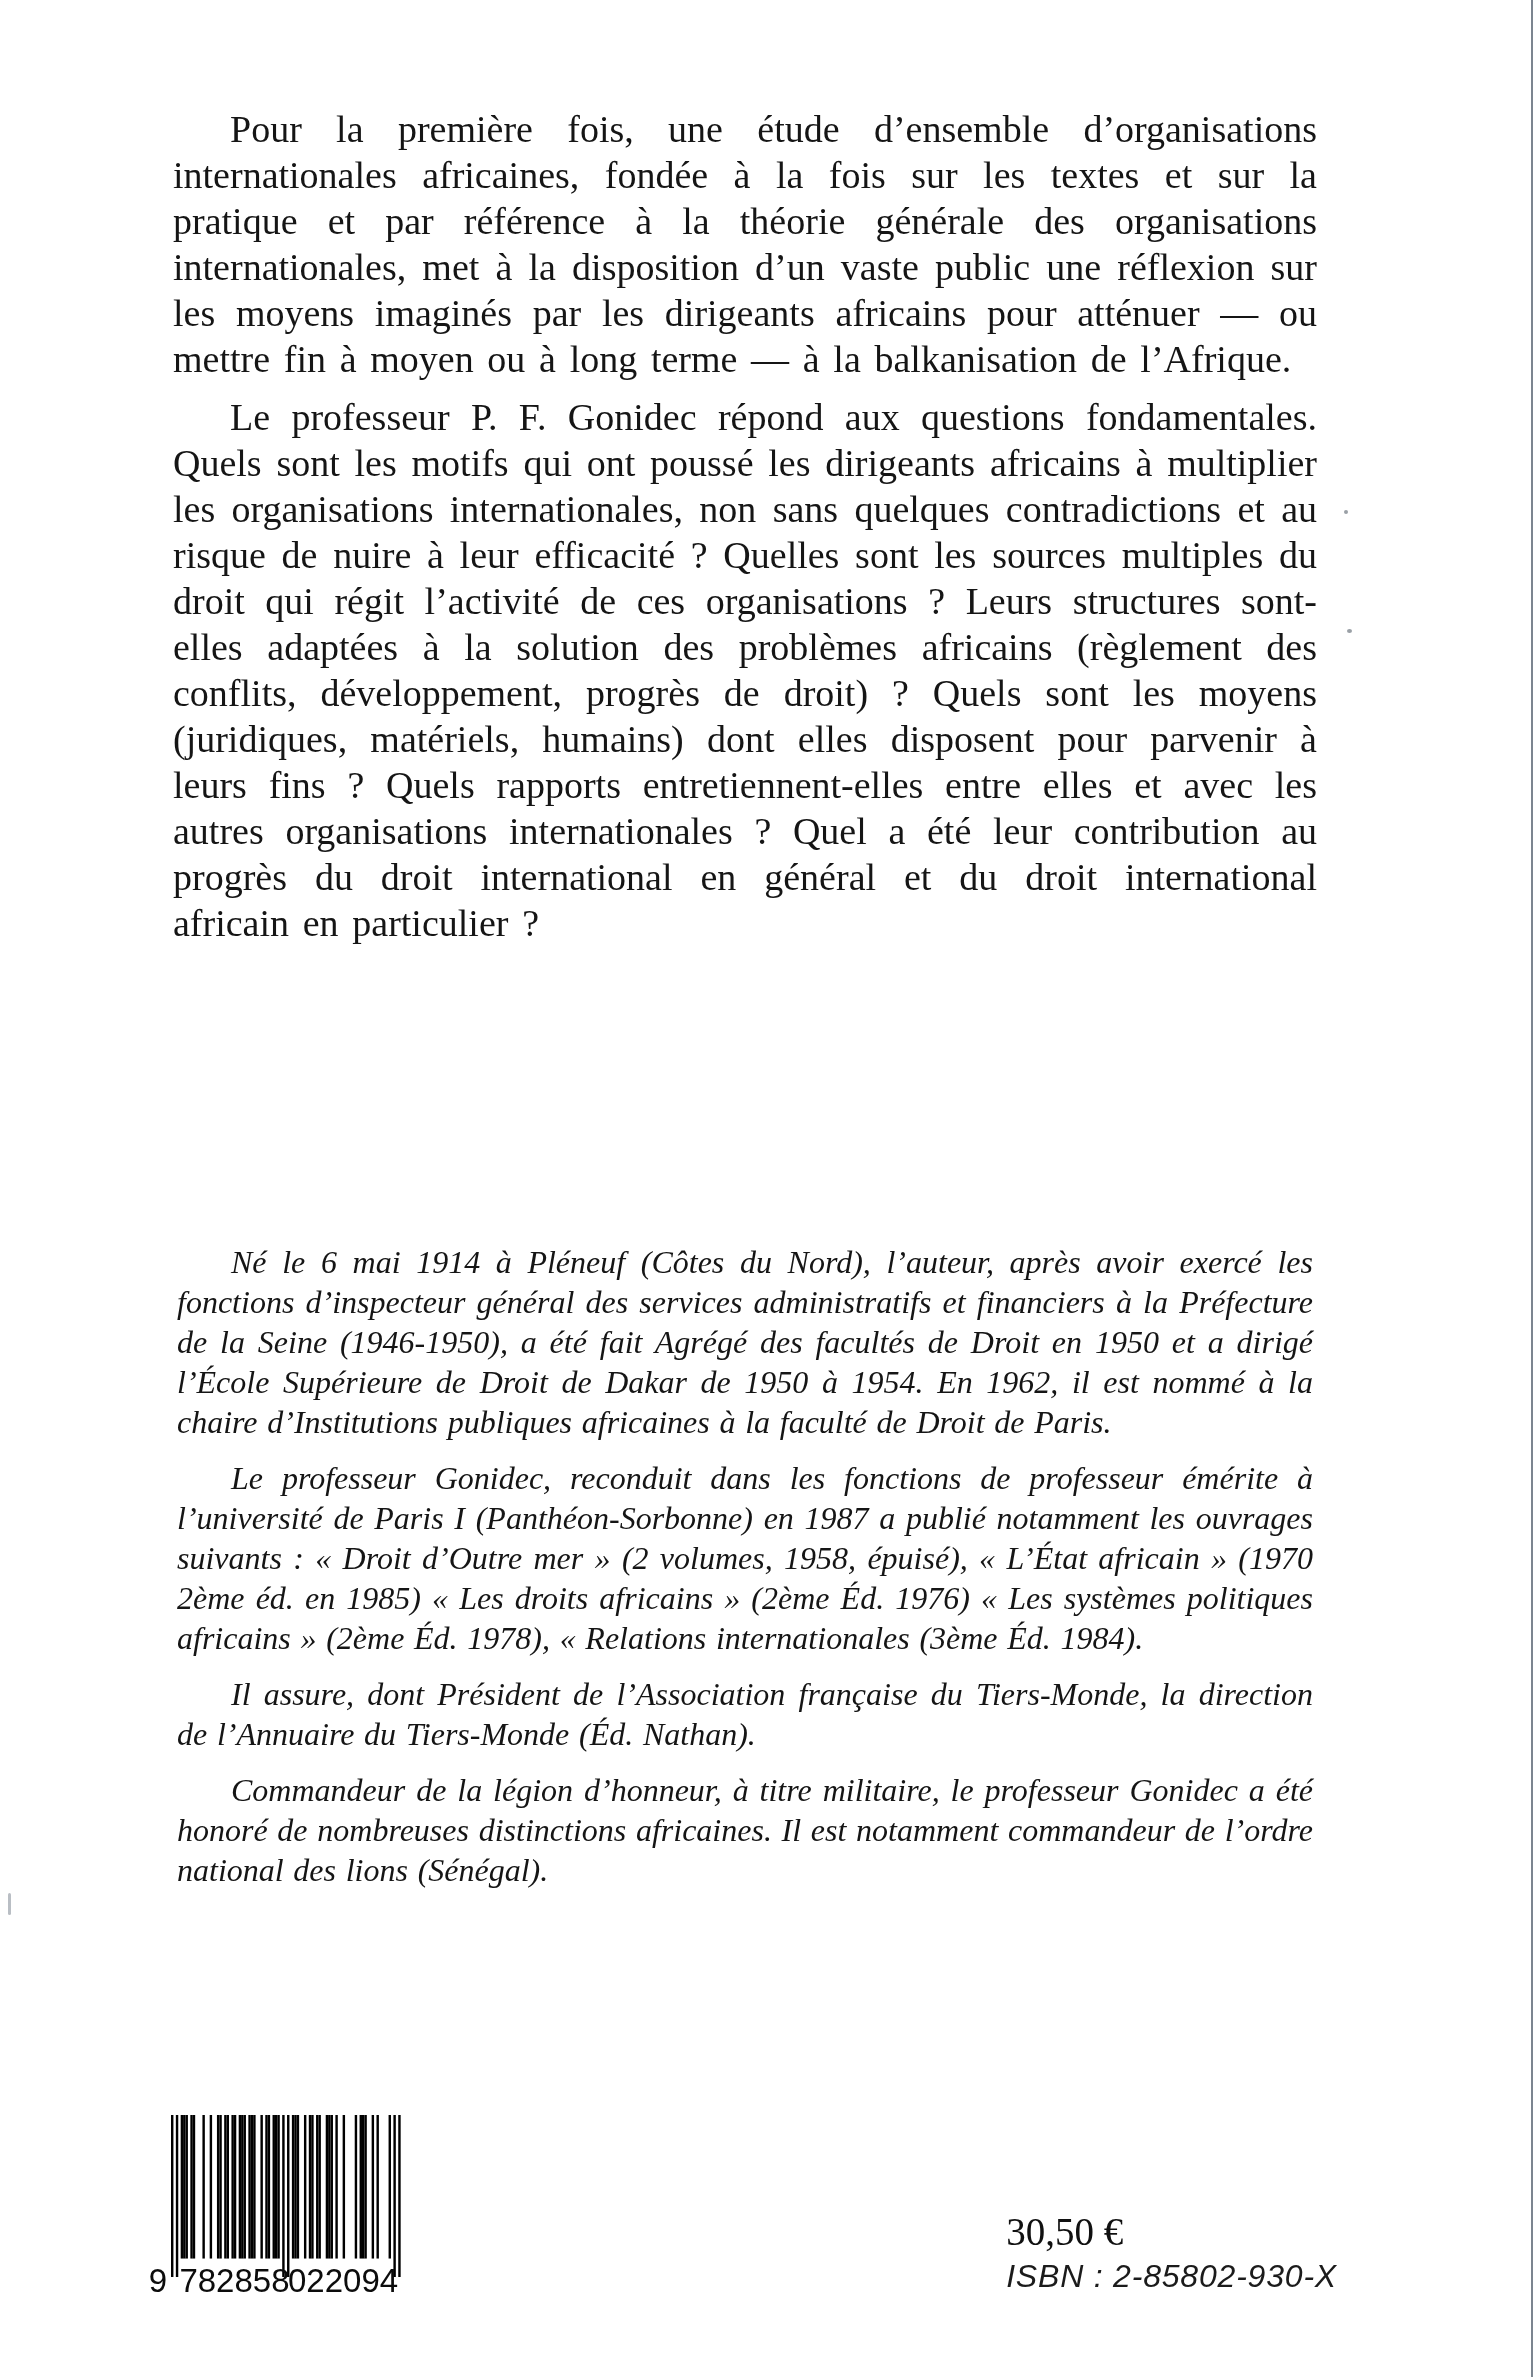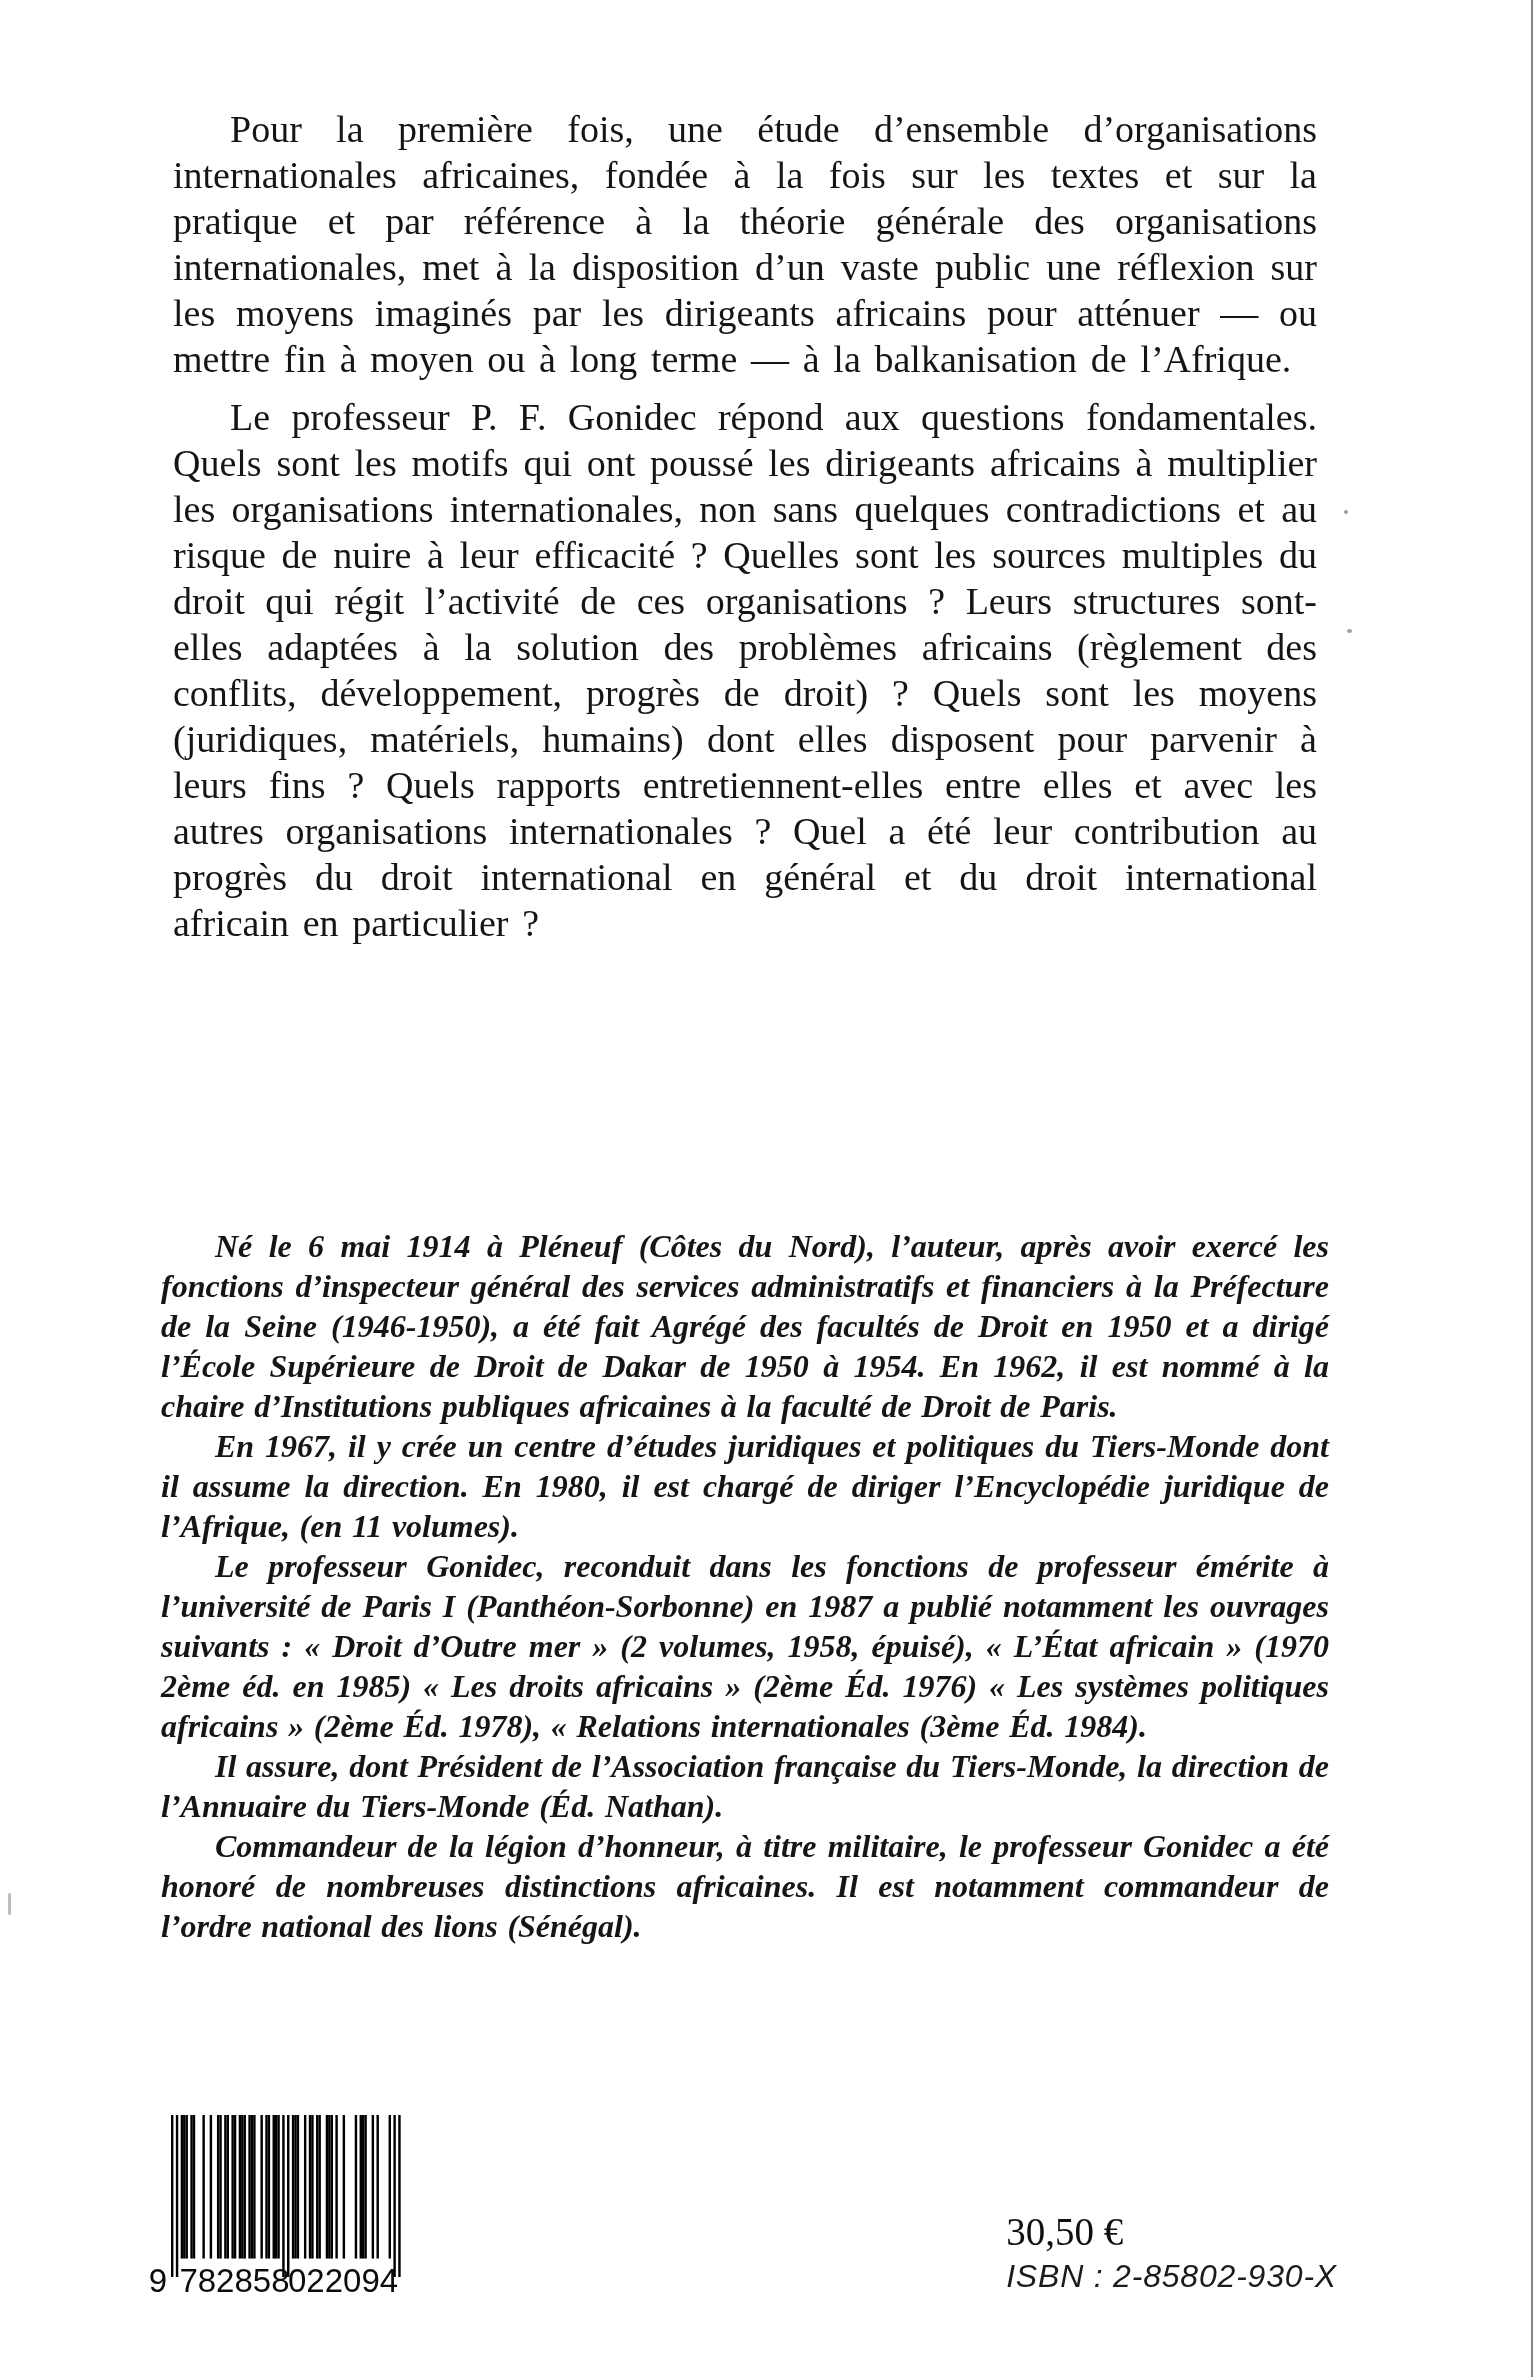--- a/index.html
+++ b/index.html
@@ -26,21 +26,21 @@
 
   
   .biography {
     position: absolute;
     left: 161px; top: 1226px; width: 1168px;
     font-size: 32px; line-height: 40px;
     font-style: italic;
     text-align: justify;
     word-spacing: 1.7px;
   }
-  .biography p { margin: 0; text-indent: 54px; font-weight: bold; }
+  .biography p { margin: 16px; text-indent: 54px; }
 
   
   .barcode {
     position: absolute;
     left: 171px; top: 2115px;
     width: 230px; height: 185px;
   }
   .barcode svg { position: absolute; left: 0; top: 0; }
   .bc-digit {
     position: absolute; top: 146px;
@@ -89,21 +89,20 @@
 
 <div class="page">
 
   <div class="synopsis">
     <p>Pour la première fois, une étude d’ensemble d’organisations internationales africaines, fondée à la fois sur les textes et sur la pratique et par référence à la théorie générale des organisations internationales, met à la disposition d’un vaste public une réflexion sur les moyens imaginés par les dirigeants africains pour atténuer — ou mettre fin à moyen ou à long terme — à la balkanisation de l’Afrique.</p>
     <p>Le professeur P. F. Gonidec répond aux questions fondamentales. Quels sont les motifs qui ont poussé les dirigeants africains à multiplier les organisations internationales, non sans quelques contradictions et au risque de nuire à leur efficacité ? Quelles sont les sources multiples du droit qui régit l’activité de ces organisations ? Leurs structures sont-elles adaptées à la solution des problèmes africains (règlement des conflits, développement, progrès de droit) ? Quels sont les moyens (juridiques, matériels, humains) dont elles disposent pour parvenir à leurs fins ? Quels rapports entretiennent-elles entre elles et avec les autres organisations internationales ? Quel a été leur contribution au progrès du droit international en général et du droit international africain en particulier ?</p>
   </div>
 
   <div class="biography">
     <p>Né le 6 mai 1914 à Pléneuf (Côtes du Nord), l’auteur, après avoir exercé les fonctions d’inspecteur général des services administratifs et financiers à la Préfecture de la Seine (1946-1950), a été fait Agrégé des facultés de Droit en 1950 et a dirigé l’École Supérieure de Droit de Dakar de 1950 à 1954. En 1962, il est nommé à la chaire d’Institutions publiques africaines à la faculté de Droit de Paris.</p>
-    <p>En 1967, il y crée un centre d’études juridiques et politiques du Tiers-Monde dont il assume la direction. En 1980, il est chargé de diriger l’Encyclopédie juridique de l’Afrique, (en 11 volumes).</p>
     <p>Le professeur Gonidec, reconduit dans les fonctions de professeur émérite à l’université de Paris I (Panthéon-Sorbonne) en 1987 a publié notamment les ouvrages suivants : « Droit d’Outre mer » (2 volumes, 1958, épuisé), « L’État africain » (1970 2ème éd. en 1985) « Les droits africains » (2ème Éd. 1976) « Les systèmes politiques africains » (2ème Éd. 1978), « Relations internationales (3ème Éd. 1984).</p>
     <p>Il assure, dont Président de l’Association française du Tiers-Monde, la direction de l’Annuaire du Tiers-Monde (Éd. Nathan).</p>
     <p>Commandeur de la légion d’honneur, à titre militaire, le professeur Gonidec a été honoré de nombreuses distinctions africaines. Il est notamment commandeur de l’ordre national des lions (Sénégal).</p>
   </div>
 
   <div class="barcode">
     <svg id="bc-svg" width="230" height="162" fill="#000000" viewBox="0 0 274 193">
         <rect x="0.00" y="0" width="2.88" height="193"></rect>
         <rect x="5.76" y="0" width="2.88" height="193"></rect>
         <rect x="11.52" y="0" width="2.88" height="171"></rect>

